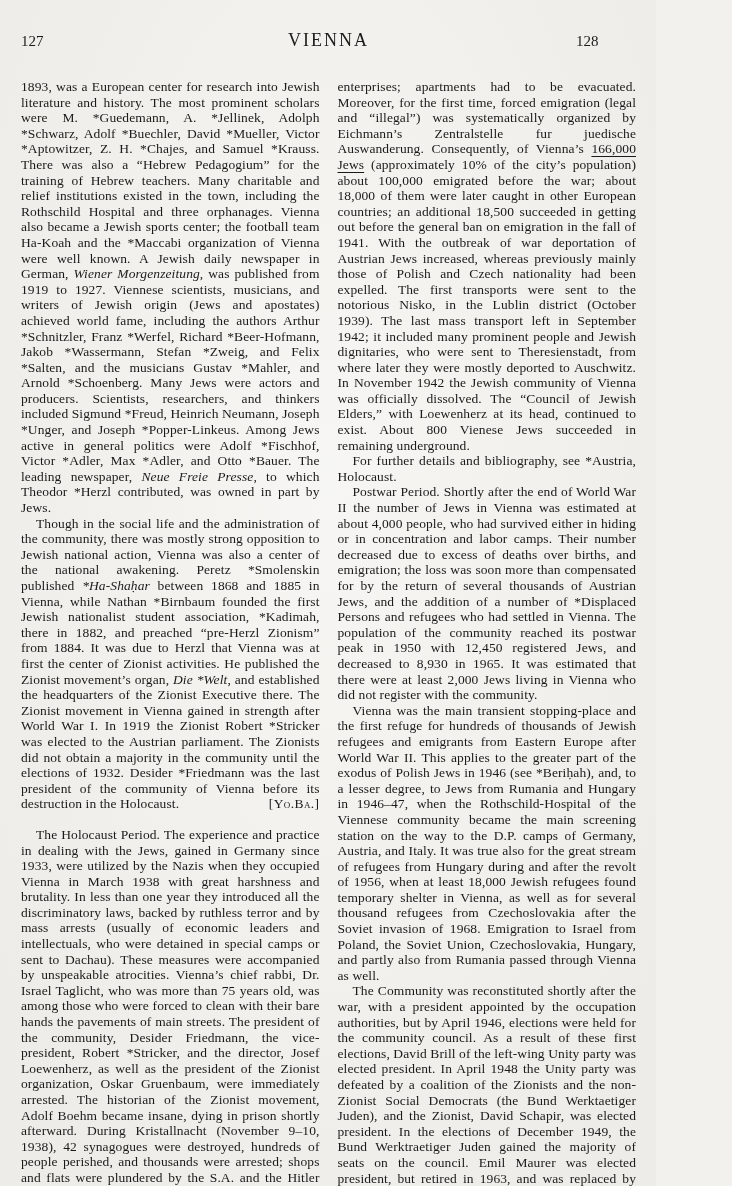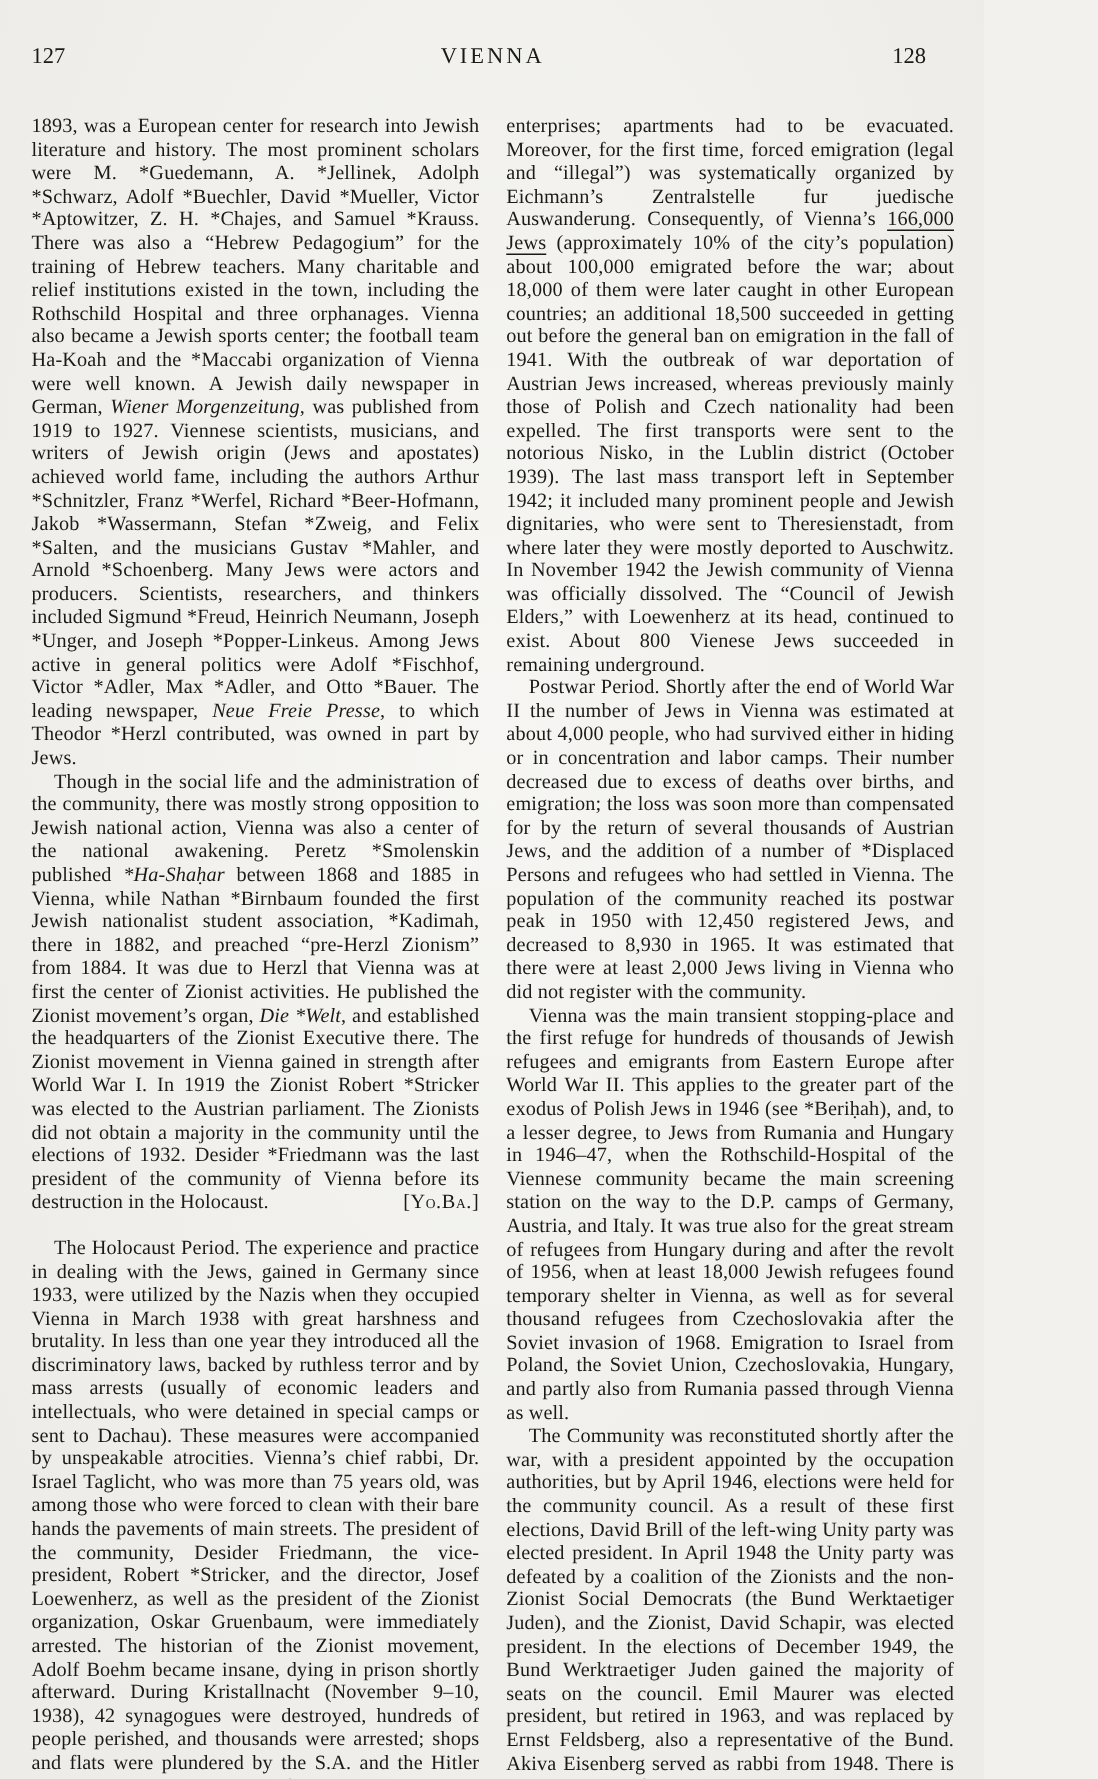--- a/index.html
+++ b/index.html
@@ -22,26 +22,26 @@
   }
   .page-header {
     display: flex;
     justify-content: space-between;
     align-items: baseline;
     padding-top: 31px;
     font-size: 15px;
     line-height: 1;
   }
   .page-header .pagenum { width: 60px; }
-  .page-header .pagenum.right { text-align: center; }
+  .page-header .pagenum.right { text-align: left; }
   .page-header .title {
     flex: 1;
     text-align: center;
     letter-spacing: 2px;
-    font-size: 15px;
+    font-size: 18px;
   }
   .columns {
     display: flex;
     gap: 18px;
     margin-top: 30px;
   }
   .col {
     flex: 1 1 0;
     min-width: 0;
     font-size: 13.5px;
@@ -76,18 +76,19 @@
   </header>
   <main class="columns">
     <div class="col">
         <p class="para"><span class="">1893, was a European center for research into Jewish literature and history. The most prominent scholars were M. *Guedemann, A. *Jellinek, Adolph *Schwarz, Adolf *Buechler, David *Mueller, Victor *Aptowitzer, Z. H. *Chajes, and Samuel *Krauss. There was also a “Hebrew Pedagogium” for the training of Hebrew teachers. Many charitable and relief institutions existed in the town, including the Rothschild Hospital and three orphanages. Vienna also became a Jewish sports center; the football team Ha-Koah and the *Maccabi organization of Vienna were well known. A Jewish daily newspaper in German, </span><span class="it">Wiener Morgenzeitung</span><span class="">, was published from 1919 to 1927. Viennese scientists, musicians, and writers of Jewish origin (Jews and apostates) achieved world fame, including the authors Arthur *Schnitzler, Franz *Werfel, Richard *Beer-Hofmann, Jakob *Wassermann, Stefan *Zweig, and Felix *Salten, and the musicians Gustav *Mahler, and Arnold *Schoenberg. Many Jews were actors and producers. Scientists, researchers, and thinkers included Sigmund *Freud, Heinrich Neumann, Joseph *Unger, and Joseph *Popper-Linkeus. Among Jews active in general politics were Adolf *Fischhof, Victor *Adler, Max *Adler, and Otto *Bauer. The leading newspaper, </span><span class="it">Neue Freie Presse</span><span class="">, to which Theodor *Herzl contributed, was owned in part by Jews.</span></p>
         <p class="para indent"><span class="">Though in the social life and the administration of the community, there was mostly strong opposition to Jewish national action, Vienna was also a center of the national awakening. Peretz *Smolenskin published </span><span class="it">*Ha-Shaḥar</span><span class=""> between 1868 and 1885 in Vienna, while Nathan *Birnbaum founded the first Jewish nationalist student association, *Kadimah, there in 1882, and preached “pre-Herzl Zionism” from 1884. It was due to Herzl that Vienna was at first the center of Zionist activities. He published the Zionist movement’s organ, </span><span class="it">Die *Welt</span><span class="">, and established the headquarters of the Zionist Executive there. The Zionist movement in Vienna gained in strength after World War I. In 1919 the Zionist Robert *Stricker was elected to the Austrian parliament. The Zionists did not obtain a majority in the community until the elections of 1932. Desider *Friedmann was the last president of the community of Vienna before its destruction in the Holocaust.</span><span class="sig">[Yo.Ba.]</span></p>
         <p class="para indent gap"><b class="run-head">The Holocaust Period.</b> <span class="">The experience and practice in dealing with the Jews, gained in Germany since 1933, were utilized by the Nazis when they occupied Vienna in March 1938 with great harshness and brutality. In less than one year they introduced all the discriminatory laws, backed by ruthless terror and by mass arrests (usually of economic leaders and intellectuals, who were detained in special camps or sent to Dachau). These measures were accompanied by unspeakable atrocities. Vienna’s chief rabbi, Dr. Israel Taglicht, who was more than 75 years old, was among those who were forced to clean with their bare hands the pavements of main streets. The president of the community, Desider Friedmann, the vice-president, Robert *Stricker, and the director, Josef Loewenherz, as well as the president of the Zionist organization, Oskar Gruenbaum, were immediately arrested. The historian of the Zionist movement, Adolf Boehm became insane, dying in prison shortly afterward. During Kristallnacht (November 9–10, 1938), 42 synagogues were destroyed, hundreds of people perished, and thousands were arrested; shops and flats were plundered by the S.A. and the Hitler Youth, subsequently being confiscated.</span></p>
         <p class="para indent"><span class="">Nonetheless, the organization of immigration and the transfer of property necessitated the release of some Jewish leaders who had to form the </span><span class="it">Consequently</span><span class="">. Aryanization was practiced by the forced sale and liquidation of thousands of</span></p>
       </div>
     <div class="col">
         <p class="para"><span class="">enterprises; apartments had to be evacuated. Moreover, for the first time, forced emigration (legal and “illegal”) was systematically organized by Eichmann’s Zentralstelle fur juedische Auswanderung. Consequently, of Vienna’s </span><span class="ul">166,000 Jews</span><span class=""> (approximately 10% of the city’s population) about 100,000 emigrated before the war; about 18,000 of them were later caught in other European countries; an additional 18,500 succeeded in getting out before the general ban on emigration in the fall of 1941. With the outbreak of war deportation of Austrian Jews increased, whereas previously mainly those of Polish and Czech nationality had been expelled. The first transports were sent to the notorious Nisko, in the Lublin district (October 1939). The last mass transport left in September 1942; it included many prominent people and Jewish dignitaries, who were sent to Theresienstadt, from where later they were mostly deported to Auschwitz. In November 1942 the Jewish community of Vienna was officially dissolved. The “Council of Jewish Elders,” with Loewenherz at its head, continued to exist. About 800 Vienese Jews succeeded in remaining underground.</span></p>
+        <p class="para indent"><span class="">For further details and bibliography, see *Austria, Holocaust.</span></p>
         <p class="para indent"><b class="run-head">Postwar Period.</b> <span class="">Shortly after the end of World War II the number of Jews in Vienna was estimated at about 4,000 people, who had survived either in hiding or in concentration and labor camps. Their number decreased due to excess of deaths over births, and emigration; the loss was soon more than compensated for by the return of several thousands of Austrian Jews, and the addition of a number of *Displaced Persons and refugees who had settled in Vienna. The population of the community reached its postwar peak in 1950 with 12,450 registered Jews, and decreased to 8,930 in 1965. It was estimated that there were at least 2,000 Jews living in Vienna who did not register with the community.</span></p>
         <p class="para indent"><span class="">Vienna was the main transient stopping-place and the first refuge for hundreds of thousands of Jewish refugees and emigrants from Eastern Europe after World War II. This applies to the greater part of the exodus of Polish Jews in 1946 (see *Beriḥah), and, to a lesser degree, to Jews from Rumania and Hungary in 1946–47, when the Rothschild-Hospital of the Viennese community became the main screening station on the way to the D.P. camps of Germany, Austria, and Italy. It was true also for the great stream of refugees from Hungary during and after the revolt of 1956, when at least 18,000 Jewish refugees found temporary shelter in Vienna, as well as for several thousand refugees from Czechoslovakia after the Soviet invasion of 1968. Emigration to Israel from Poland, the Soviet Union, Czechoslovakia, Hungary, and partly also from Rumania passed through Vienna as well.</span></p>
         <p class="para indent"><span class="">The Community was reconstituted shortly after the war, with a president appointed by the occupation authorities, but by April 1946, elections were held for the community council. As a result of these first elections, David Brill of the left-wing Unity party was elected president. In April 1948 the Unity party was defeated by a coalition of the Zionists and the non-Zionist Social Democrats (the Bund Werktaetiger Juden), and the Zionist, David Schapir, was elected president. In the elections of December 1949, the Bund Werktraetiger Juden gained the majority of seats on the council. Emil Maurer was elected president, but retired in 1963, and was replaced by Ernst Feldsberg, also a representative of the Bund. Akiva Eisenberg served as rabbi from 1948. There is one synagogue functioning, the old “Stadttempel” in Seitenstettengasse, the only synagogue that was not destroyed in the Kristallnacht on November 1938. There are about 200 children who attend a Jewish</span></p>
       </div>
   </main>
 </div>
 
 </body></html>

